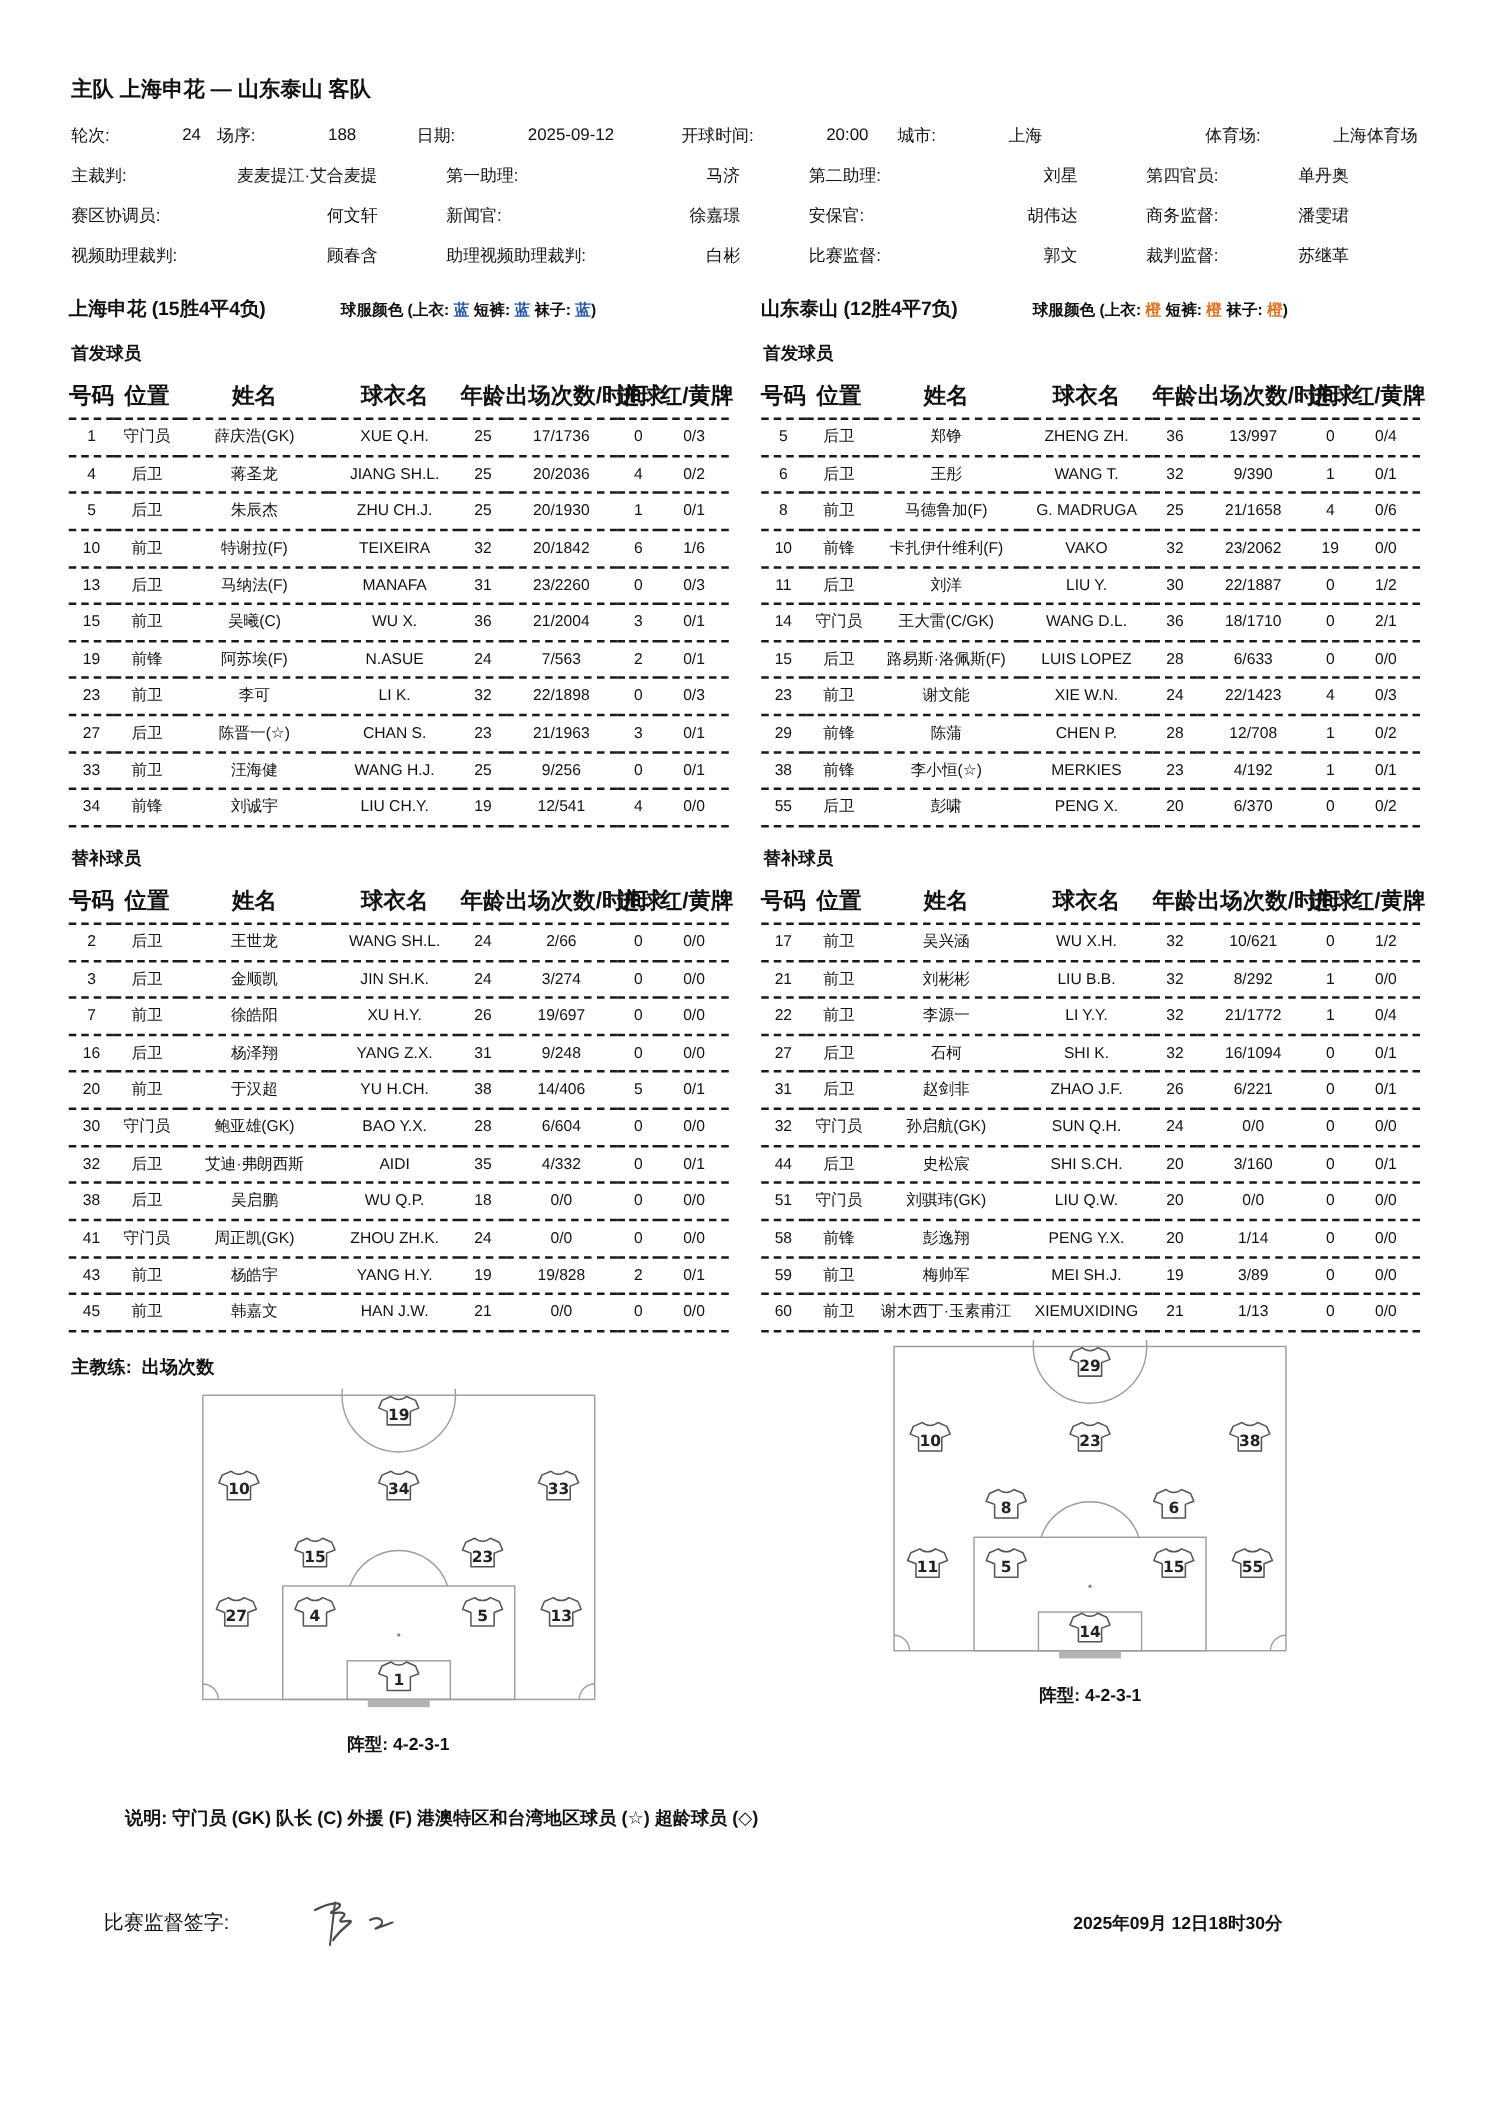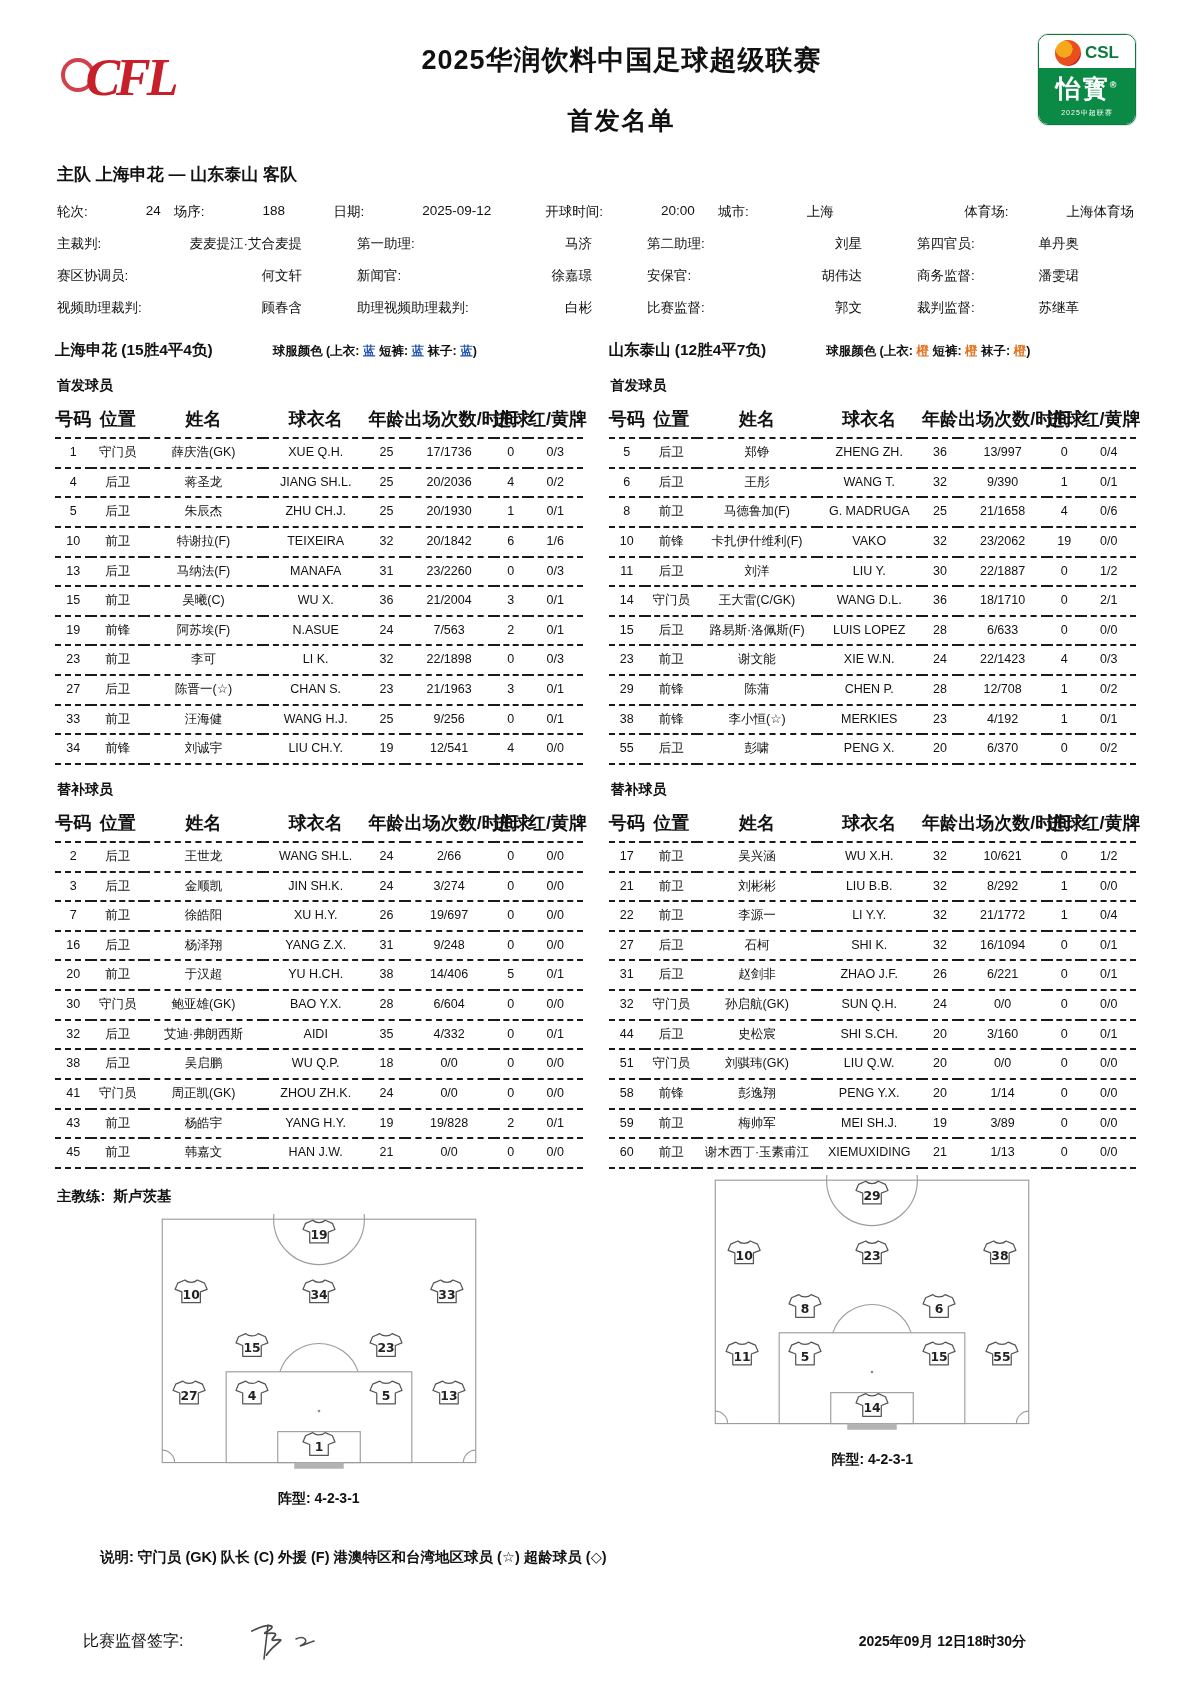--- a/index.html
+++ b/index.html
@@ -71,40 +71,20 @@
   .sigrow{display:flex;align-items:center;margin:52px 0 0 28px;}
   .siglabel{font-size:16px;font-weight:normal;}
   .sig-svg{margin-left:55px;}
   .sigdate{font-size:14px;font-weight:bold;margin-left:auto;margin-right:110px;}
 </style>
 </head>
 <body>
 
 <div class="sheet">
 
-  <div class="tophdr">
-    <div class="cfl">
-      <span class="cfl-txt">CFL</span>
-      <span class="cfl-dot"></span>
-    </div>
-    <div class="titles">
-      <div class="title1">2025华润饮料中国足球超级联赛</div>
-      <div class="title2">首发名单</div>
-    </div>
-    <div class="cslbadge">
-      <div class="top">
-        <span class="flower"></span>
-        <span class="csl-txt">CSL</span>
-      </div>
-      <div class="bot">
-        <div class="yibao"><span>怡寳</span><sup>®</sup></div>
-        <div class="csl-sub">2025中超联赛</div>
-      </div>
-    </div>
-  </div>
 
   <div class="matchline">主队 上海申花 — 山东泰山 客队</div>
   <div class="info-row r1">
       <span class="pair">
         <span class="lab">轮次:</span>
         <span class="val">24</span>
       </span>
       <span class="pair">
         <span class="lab">场序:</span>
         <span class="val">188</span>
@@ -475,21 +455,21 @@
               <td>前卫</td>
               <td>韩嘉文</td>
               <td>HAN J.W.</td>
               <td>21</td>
               <td>0/0</td>
               <td>0</td>
               <td>0/0</td>
             </tr>
           </tbody>
         </table>
-      <div class="coach"><span>主教练:</span>&nbsp;&nbsp;<span>斯卢茨基</span></div>
+      <div class="coach"><span>主教练:</span>&nbsp;&nbsp;<span>出场次数</span></div>
       <div class="pitchwrap">
         <svg class="pitch" viewBox="0 0 320 252">
           <rect class="mark" x="8" y="4" width="304" height="236"></rect>
           <circle class="mark" cx="160" cy="4" r="44"></circle>
           <rect class="mark" x="70" y="152" width="180" height="88"></rect>
           <path class="mark" d="M122,152 A40,40 0 0 1 198,152"></path>
           <rect class="mark" x="120" y="210" width="80" height="30"></rect>
           <circle cx="160" cy="190" r="1.3" fill="#8a8a8a"></circle>
           <path class="mark" d="M8,228 A12,12 0 0 1 20,240"></path>
           <path class="mark" d="M300,240 A12,12 0 0 1 312,228"></path>

